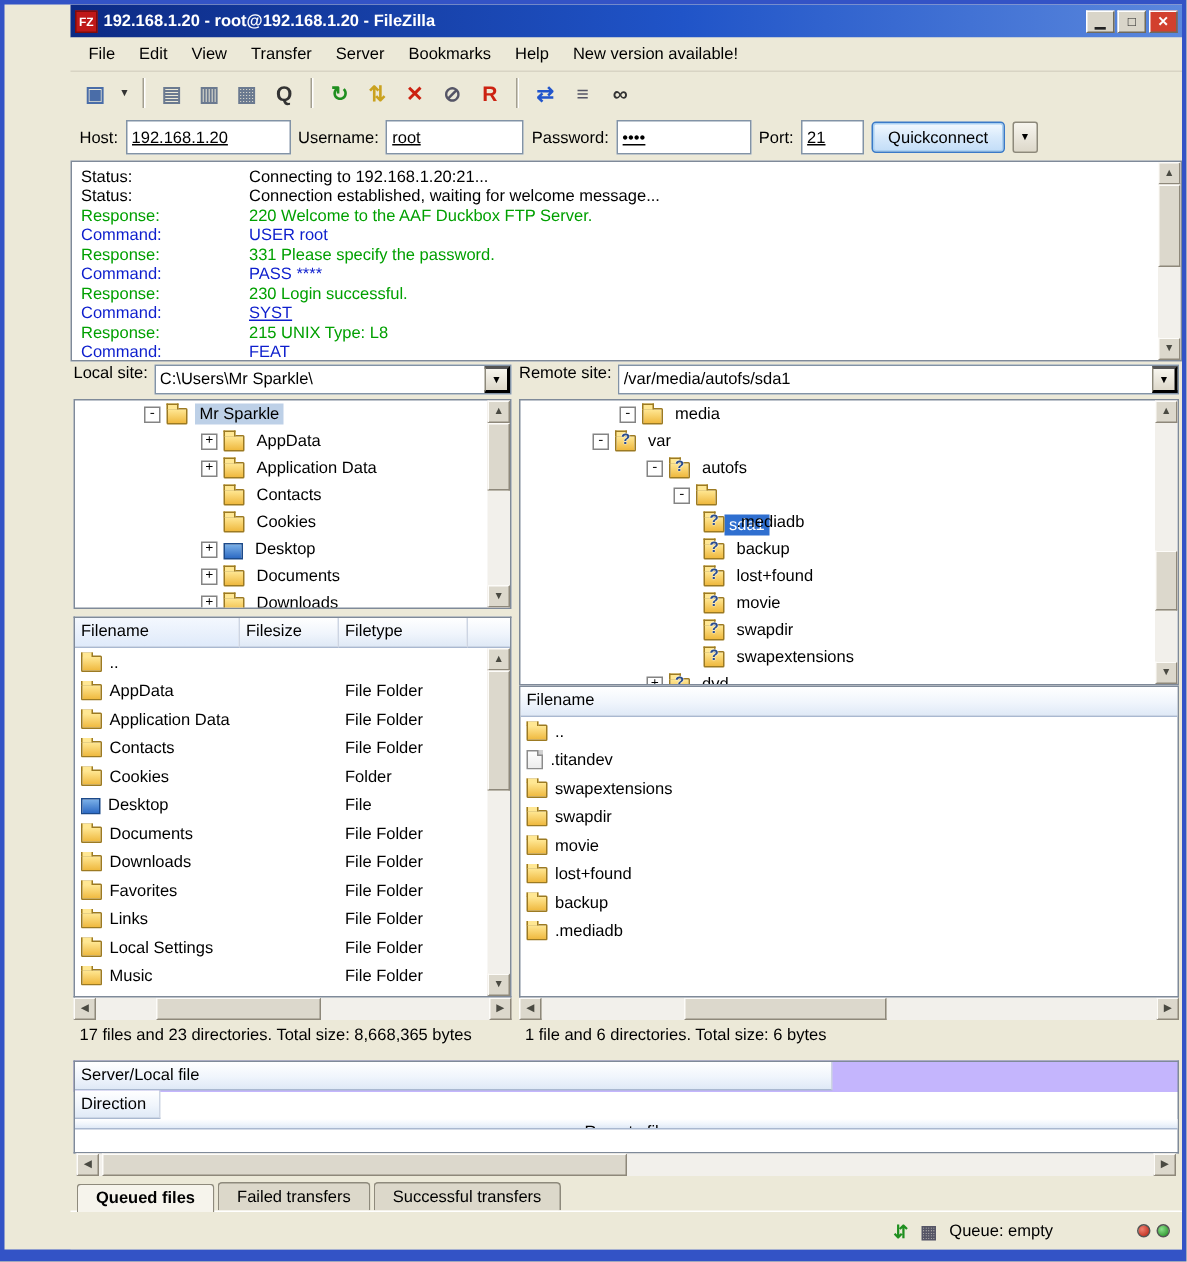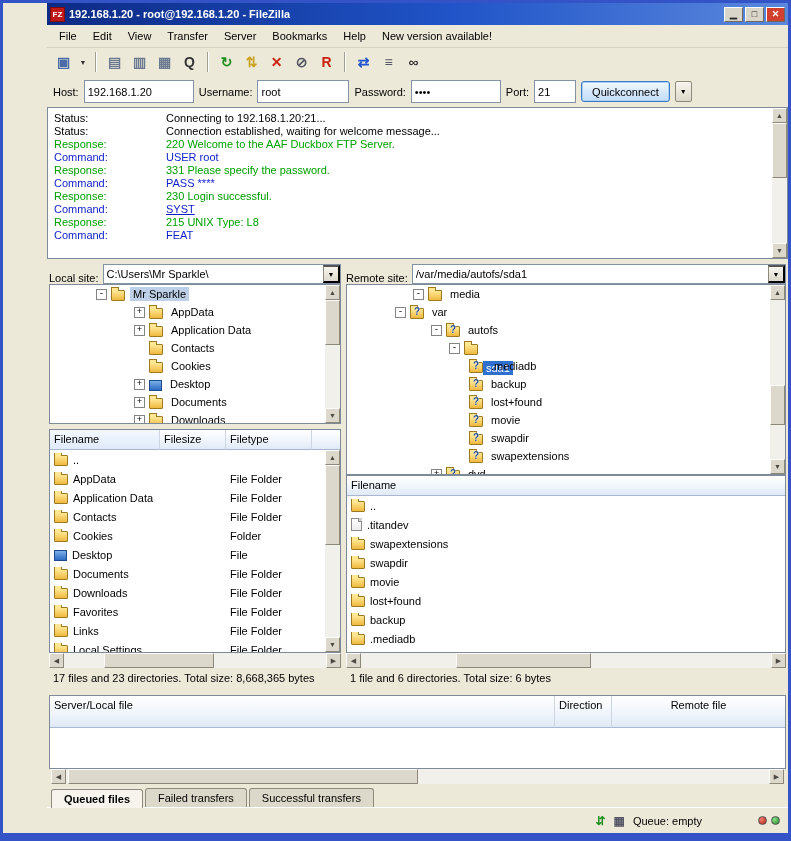--- a/index.html
+++ b/index.html
@@ -28,47 +28,47 @@
   .tbi { width:23px; height:22px; display:flex; align-items:center; justify-content:center;
          font-size:14px; font-weight:bold; }
   .tbi-drop { width:12px; height:22px; display:flex; align-items:center; justify-content:center; font-size:7px; color:#333; }
   .tsep { width:0; height:20px; border-left:1px solid #a39f90; border-right:1px solid #fff; margin:0 4px; }
   .c-blue{color:#4a6da8}.c-gray{color:#6b7a90}.c-green{color:#1f8f1f}.c-yellow{color:#caa21f}
   .c-red{color:#cc2211}.c-dgray{color:#555566}.c-navy{color:#2255cc}.c-black{color:#333}
 
   
   .quickbar { height:31px; flex:none; display:flex; align-items:center; padding:0 6px; gap:5px; background:#ece9d8; }
   .quickbar label { white-space:nowrap; }
-  .qc-input { height:23px; border:1px solid #8293a6; background:#fff; padding:0 3px; font:11px "Liberation Sans",sans-serif; }
+  .qc-input { height:23px; border:1px solid #8293a6; background:#fff; padding:0 3px; font:11px "Liberation Sans",sans-serif;text-decoration:underline; }
   .qc-btn { height:21px; padding:0 10px; background:linear-gradient(#f4faff,#d7e9fb 50%,#c2ddf8);
             border:1px solid #3a7ac8; border-radius:3px; box-shadow:0 0 0 1px #a9d0f2 inset;
             font:11px "Liberation Sans",sans-serif; }
   .qc-dd { height:21px; width:17px; background:linear-gradient(#f7f5ee,#ddd8ca); border:1px solid #8d897b;
            border-radius:2px; font-size:7px; }
 
   
-  .logpane { height:152px; flex:none; background:#fff; border:1px solid #7f8a99; position:relative; overflow:hidden; }
+  .logpane { height:134px; flex:none; background:#fff; border:1px solid #7f8a99; position:relative; overflow:hidden; }
   .logbody { position:absolute; inset:0 16px 0 0; padding:4px 0 0 6px; overflow:hidden; }
   .ll { height:13px; line-height:13px; white-space:nowrap; }
   .ll .lt { display:inline-block; width:112px; }
 
   
   .sbv { position:absolute; top:0; right:0; bottom:0; width:15px; background:#f2f0eb; display:flex; flex-direction:column; }
   .sbh { height:15px; flex:none; background:#f2f0eb; display:flex; align-items:stretch; }
   .sbb { flex:none; width:15px; height:15px; background:#dcd8cc; border:1px solid; border-color:#fdfcf9 #8e887a #8e887a #fdfcf9;
          color:#4a4a42; font-size:7px; line-height:13px; text-align:center; }
   .sbt { background:#dcd8cc; border:1px solid; border-color:#fdfcf9 #8e887a #8e887a #fdfcf9; flex:none; }
   .sbv .sbb:last-child { margin-top:auto; }
 
   
   .main { flex:1; min-height:0; display:flex; padding:2px 2px 0 2px; }
   .col-l { width:292px; flex:none; display:flex; flex-direction:column; }
   .msplit { width:5px; flex:none; }
   .col-r { flex:1; min-width:0; display:flex; flex-direction:column; }
-  .siterow { height:23px; flex:none; display:flex; align-items:flex-end; gap:4px; }
+  .siterow { height:23px; flex:none; display:flex; align-items:flex-start; gap:4px; }
   .siterow .combo { flex:1; display:flex; height:20px; border:1px solid #8293a6; background:#fff; }
   .siterow .combo input { flex:1; border:none; padding:0 3px; font:11px "Liberation Sans",sans-serif; min-width:0; }
   .siterow .combo .dd { width:17px; background:linear-gradient(#f7f5ee,#ddd8ca); border-left:1px solid #8d897b; font-size:7px; }
 
   .treepane { background:#fff; border:1px solid #7f8a99; position:relative; overflow:hidden; flex:none; }
   .tree-l { height:140px; } .tree-r { height:191px; }
   .lsplit { height:5px; flex:none; }
   .trow { height:18px; display:flex; align-items:center; white-space:nowrap; }
   .xp { width:11px; height:11px; flex:none; margin-right:4px; border:1px solid #848484; background:#fff;
         font:9px/9px "Liberation Mono",monospace; text-align:center; color:#000; }
@@ -96,21 +96,21 @@
         border-bottom:1px solid #a9b8d0; padding:3px 4px; white-space:nowrap; overflow:hidden; }
   .hc.fill { flex:1; border-right:none; }
   .lbody { flex:1; min-height:0; background:#fff; border:1px solid #7f8a99; border-top:none; position:relative; overflow:hidden; }
   .lr { height:19px; display:flex; align-items:center; white-space:nowrap; }
   .cell { padding:0 4px; overflow:hidden; display:flex; align-items:center; }
   .w-name{width:110px;flex:none}.w-size{width:66px;flex:none;justify-content:flex-end}.w-type{width:86px;flex:none}
   .pstat { height:22px; flex:none; padding:4px 4px 0 4px; white-space:nowrap; overflow:hidden; }
 
   
   .queuesec { flex:none; padding:5px 2px 0 2px; }
-  .qhdr { height:33px; display:flex; background:#c4b5fd; border:1px solid #7f8a99; border-bottom:none; }
+  .qhdr { height:21px; display:flex; background:#c4b5fd; border:1px solid #7f8a99; border-bottom:none;flex-direction:column; }
   .qc1{width:505px;flex:none}.qc2{width:57px;flex:none}
   .qbody { height:41px; background:#fff; border:1px solid #7f8a99; border-top:none; }
   .qsb { margin:0 2px; }
 
   
   .tabsrow { height:23px; flex:none; display:flex; align-items:flex-end; padding:0 4px; gap:2px; background:#ece9d8; }
   .tab { padding:3px 12px 3px 12px; background:#dcd8ca; border:1px solid #8e8a7c; border-bottom:none;
          border-radius:3px 3px 0 0; white-space:nowrap; }
   .tab.active { background:#f6f4ec; font-weight:bold; position:relative; top:1px; }
 

